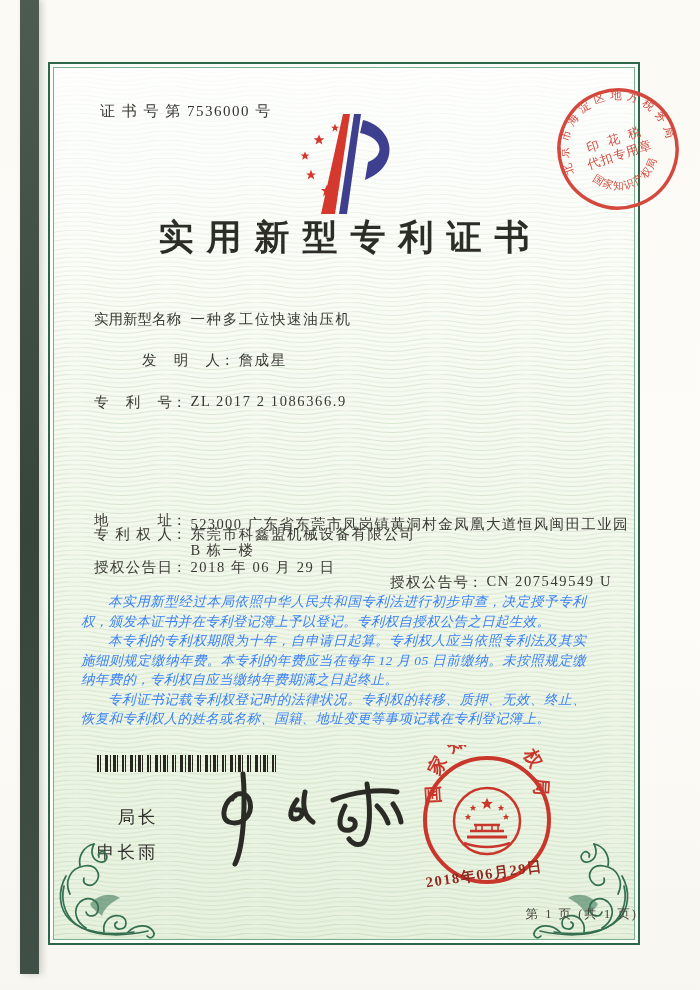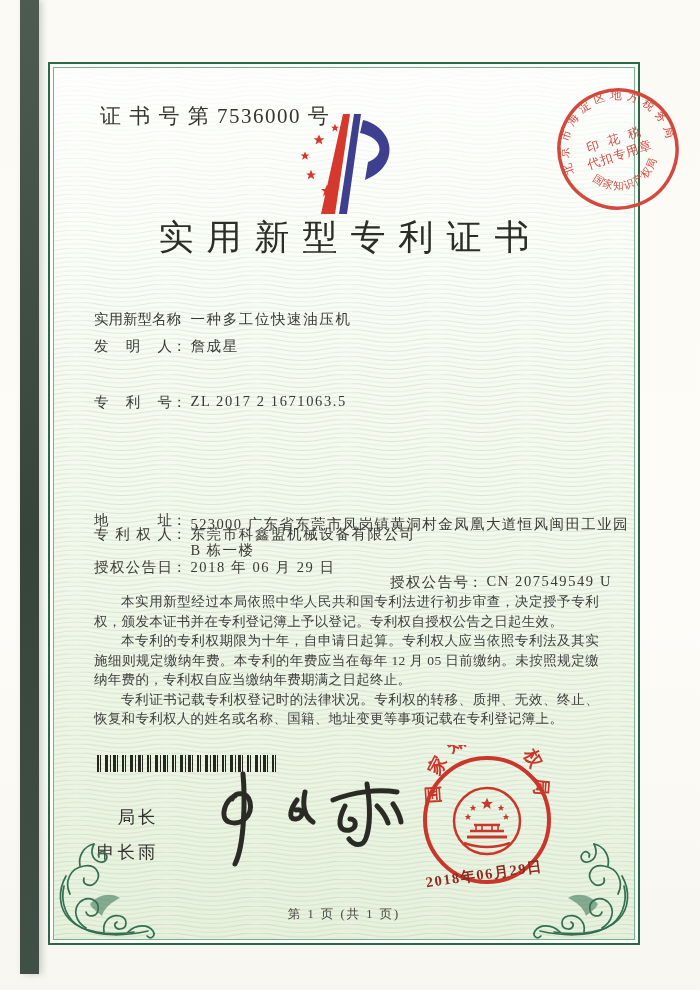--- a/index.html
+++ b/index.html
@@ -17,61 +17,61 @@
   .cert{
     position:absolute;left:48px;top:62px;width:588px;height:879px;
     border:2.5px solid #2b6748;background:#fdfef9;
   }
   .cert-inner{
     position:absolute;inset:3px;border:1.5px solid #7aae90;overflow:hidden;
   }
   .bg-svg{position:absolute;inset:0;width:100%;height:100%;}
   .abs{position:absolute;}
   .cert-no{
-    left:50px;top:38px;font-size:21px;letter-spacing:1.5px;color:#35352f;font-family:Liberation Serif, serif;
+    left:50px;top:38px;font-size:15px;letter-spacing:1.5px;color:#35352f;font-family:Liberation Serif, serif;
   }
   .doc-title{
     left:0;top:150px;width:100%;text-align:center;
-    font-size:35px;font-weight:400;letter-spacing:13px;text-indent:13px;
+    font-size:35px;font-weight:700;letter-spacing:13px;text-indent:13px;
     color:#2d2d28;
   }
   .field-row{left:44px;font-size:14.5px;color:#3a3a34;white-space:nowrap;}
   .flabel{
     display:inline-block;width:78px;vertical-align:top;
     text-align:justify;text-align-last:justify;
   }
   .fcolon{display:inline-block;margin-right:4px;vertical-align:top;}
   .fvalue{letter-spacing:1.6px;vertical-align:top;}
   .fvalue-addr{
     display:inline-block;width:452px;white-space:normal;
     line-height:26px;letter-spacing:1.4px;vertical-align:top;
   }
   .grant-right{position:absolute;left:296px;top:15px;white-space:nowrap;}
   .body-text{
-    left:44px;top:528px;width:505px;
+    left:31px;top:528px;width:505px;
     font-size:13.5px;line-height:19.5px;letter-spacing:.3px;
-    color:#404040;text-align:justify;
+    color:#3b82f6;text-align:justify;font-style:italic;
   }
   .body-text p{margin:0;text-indent:2em;}
   .barcode{
     left:47px;top:691px;width:182px;height:17px;
     background:repeating-linear-gradient(90deg,
       #26261f 0 2px, rgba(0,0,0,0) 2px 3px,
       #26261f 3px 4px, rgba(0,0,0,0) 4px 8px,
       #26261f 8px 11px, rgba(0,0,0,0) 11px 13px,
       #26261f 13px 14px, rgba(0,0,0,0) 14px 16px,
       #26261f 16px 19px, rgba(0,0,0,0) 19px 20px,
       #26261f 20px 21px, rgba(0,0,0,0) 21px 25px);
   }
   .director{
     left:47px;top:736px;font-family:"Liberation Sans","DejaVu Sans",sans-serif;
     font-size:17.5px;letter-spacing:3px;color:#32322e;line-height:35px;text-align:right;
   }
   .footer{
-    left:0;top:842px;width:100%;text-align:center;
+    left:0;top:842px;width:100%;text-align:right;
     font-size:12.5px;letter-spacing:2px;color:#45453e;
   }
   svg{display:block;}
 </style>
 </head>
 <body>
 
 <div class="spine"></div>
 
 <div class="cert">
@@ -135,26 +135,26 @@
       <text x="64" y="74" font-size="12.5" text-anchor="middle" style="letter-spacing:1px" font-family="Liberation Serif, DejaVu Serif, serif">代扣专用章</text>
     </g>
   </svg>
 
   <div class="abs doc-title">实用新型专利证书</div>
 
   <div class="abs field-row" style="top:246px;">
     <span class="flabel">实用新型名称</span><span class="fcolon">：</span><span class="fvalue">一种多工位快速油压机</span>
   </div>
 
-  <div class="abs field-row" style="top:273px;">
+  <div class="abs field-row" style="top:287px;margin-left:48px;">
     <span class="flabel">发明人</span><span class="fcolon">：</span><span class="fvalue">詹成星</span>
   </div>
 
   <div class="abs field-row" style="top:329px;">
-    <span class="flabel">专利号</span><span class="fcolon">：</span><span class="fvalue">ZL 2017 2 1671063.5</span>
+    <span class="flabel">专利号</span><span class="fcolon">：</span><span class="fvalue">ZL 2017 2 1086366.9</span>
   </div>
 
 
   <div class="abs field-row" style="top:413px;margin-top:48px;">
     <span class="flabel">专利权人</span><span class="fcolon">：</span><span class="fvalue">东莞市科鑫盟机械设备有限公司</span>
   </div>
 
   <div class="abs field-row" style="top:447px;">
     <span class="flabel">地址</span><span class="fcolon">：</span><span class="fvalue-addr">523000 广东省东莞市凤岗镇黄洞村金凤凰大道恒风闽田工业园 B 栋一楼</span>
   </div>

